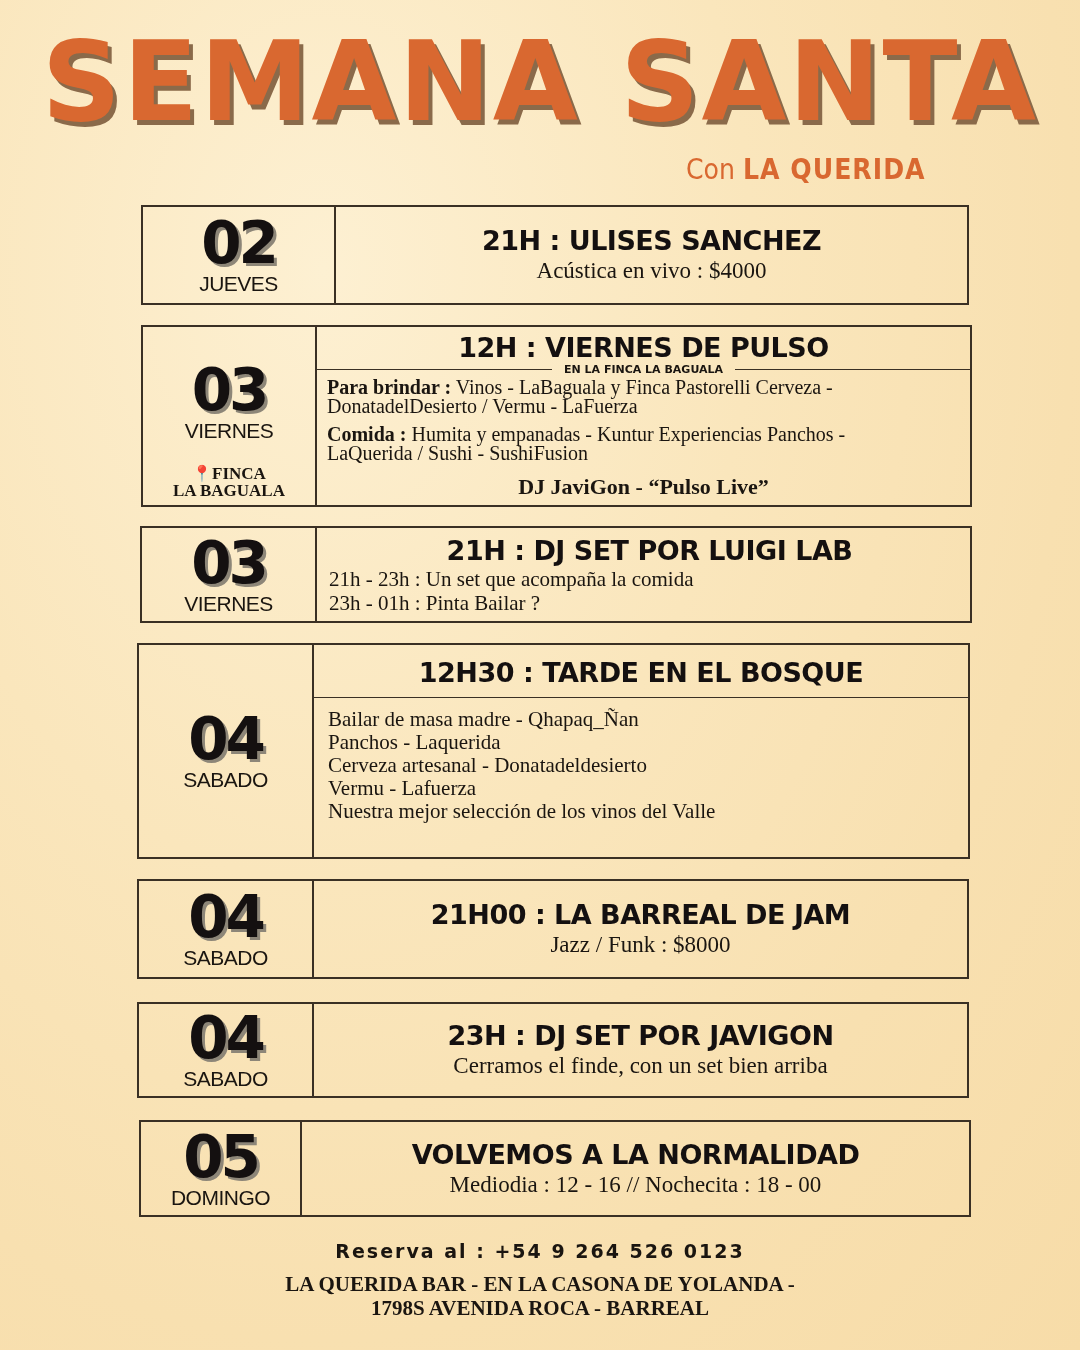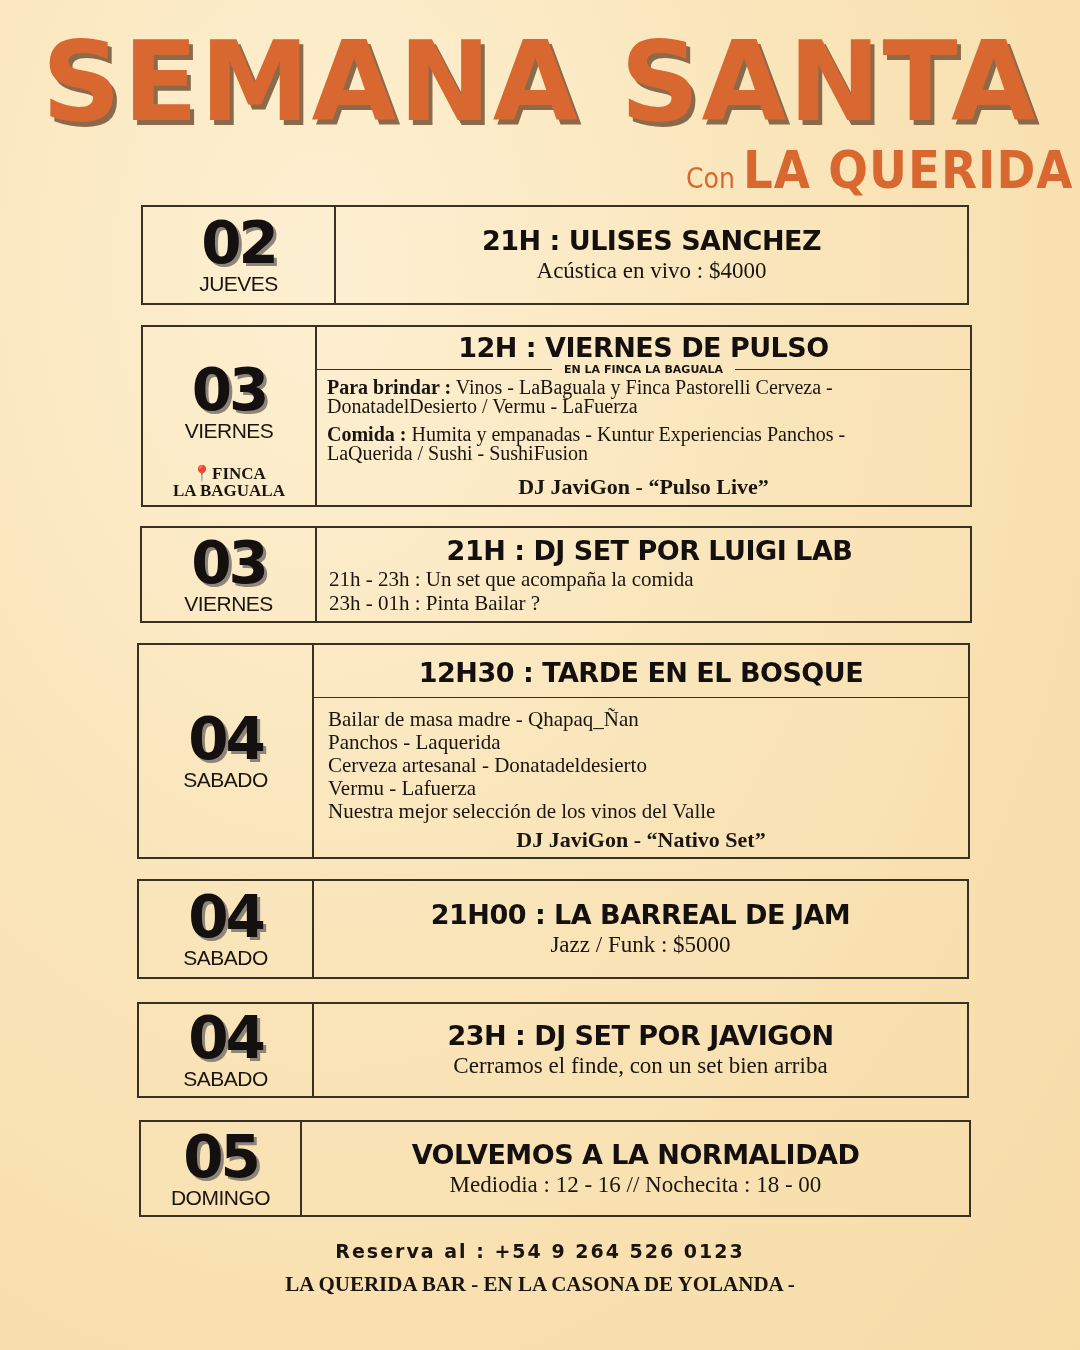--- a/index.html
+++ b/index.html
@@ -16,21 +16,21 @@
     font-size: 110px; letter-spacing: 2px; color: #d96830;
     text-shadow: 4px 5px 0 #8a6a4a;
     line-height: 120px;
   }
   .subtitle {
     position: absolute; left: 686px; top: 140px;
     color: #d96830; font-family: "DejaVu Sans Condensed", "DejaVu Sans", sans-serif;
     font-weight: bold; line-height: 60px;
   }
   .subtitle .con { font-size: 28px; font-weight: normal; margin-right: 8px; }
-  .subtitle .brand { font-size: 52px; letter-spacing: 1px; }
+  .subtitle .brand { font-size: 28px; letter-spacing: 1px; }
 
   .card {
     position: absolute; border: 2px solid #3a3024;
     display: flex;
   }
   .date-col {
     border-right: 2px solid #3a3024; display: flex; flex-direction: column;
     align-items: center; justify-content: center;
   }
   .day-num {
@@ -129,32 +129,31 @@
   <div class="info-col" style="justify-content:flex-start;">
     <div class="ev-title" style="height:52px;line-height:56px;">12H30 : TARDE EN EL BOSQUE</div>
     <div class="hr" style="align-self:stretch;"></div>
     <div class="lines" style="padding-left:14px;margin-top:10px;font-size:21px;line-height:23px;">
       <div>Bailar de masa madre - Qhapaq_Ñan</div>
       <div>Panchos - Laquerida</div>
       <div>Cerveza artesanal - Donatadeldesierto</div>
       <div>Vermu - Lafuerza</div>
       <div>Nuestra mejor selección de los vinos del Valle</div>
     </div>
-    <div class="dj" style="margin-top:4px;">DJ JaviGon  - “Nativo Set”</div>
   </div>
 </div>
 
 <div class="card" style="left:137px;top:879px;width:832px;height:100px;">
   <div class="date-col" style="width:175px;">
     <div class="day-num">04</div>
     <div class="day-name">SABADO</div>
   </div>
   <div class="info-col">
     <div class="ev-title">21H00 : LA BARREAL DE JAM</div>
-    <div class="ev-sub">Jazz / Funk : $5000</div>
+    <div class="ev-sub">Jazz / Funk : $8000</div>
   </div>
 </div>
 
 <div class="card" style="left:137px;top:1002px;width:832px;height:96px;">
   <div class="date-col" style="width:175px;">
     <div class="day-num">04</div>
     <div class="day-name">SABADO</div>
   </div>
   <div class="info-col">
     <div class="ev-title">23H : DJ SET POR JAVIGON</div>
@@ -169,13 +168,14 @@
   </div>
   <div class="info-col">
     <div class="ev-title">VOLVEMOS A LA NORMALIDAD</div>
     <div class="ev-sub">Mediodia : 12 - 16 // Nochecita : 18 - 00</div>
   </div>
 </div>
 
 <div class="footer-res">Reserva al : +54 9 264 526 0123</div>
 <div class="footer-addr">
   <div>LA QUERIDA BAR - EN LA CASONA DE YOLANDA -</div>
+  <div>1798S AVENIDA ROCA - BARREAL</div>
 </div>
 
 </body></html>

